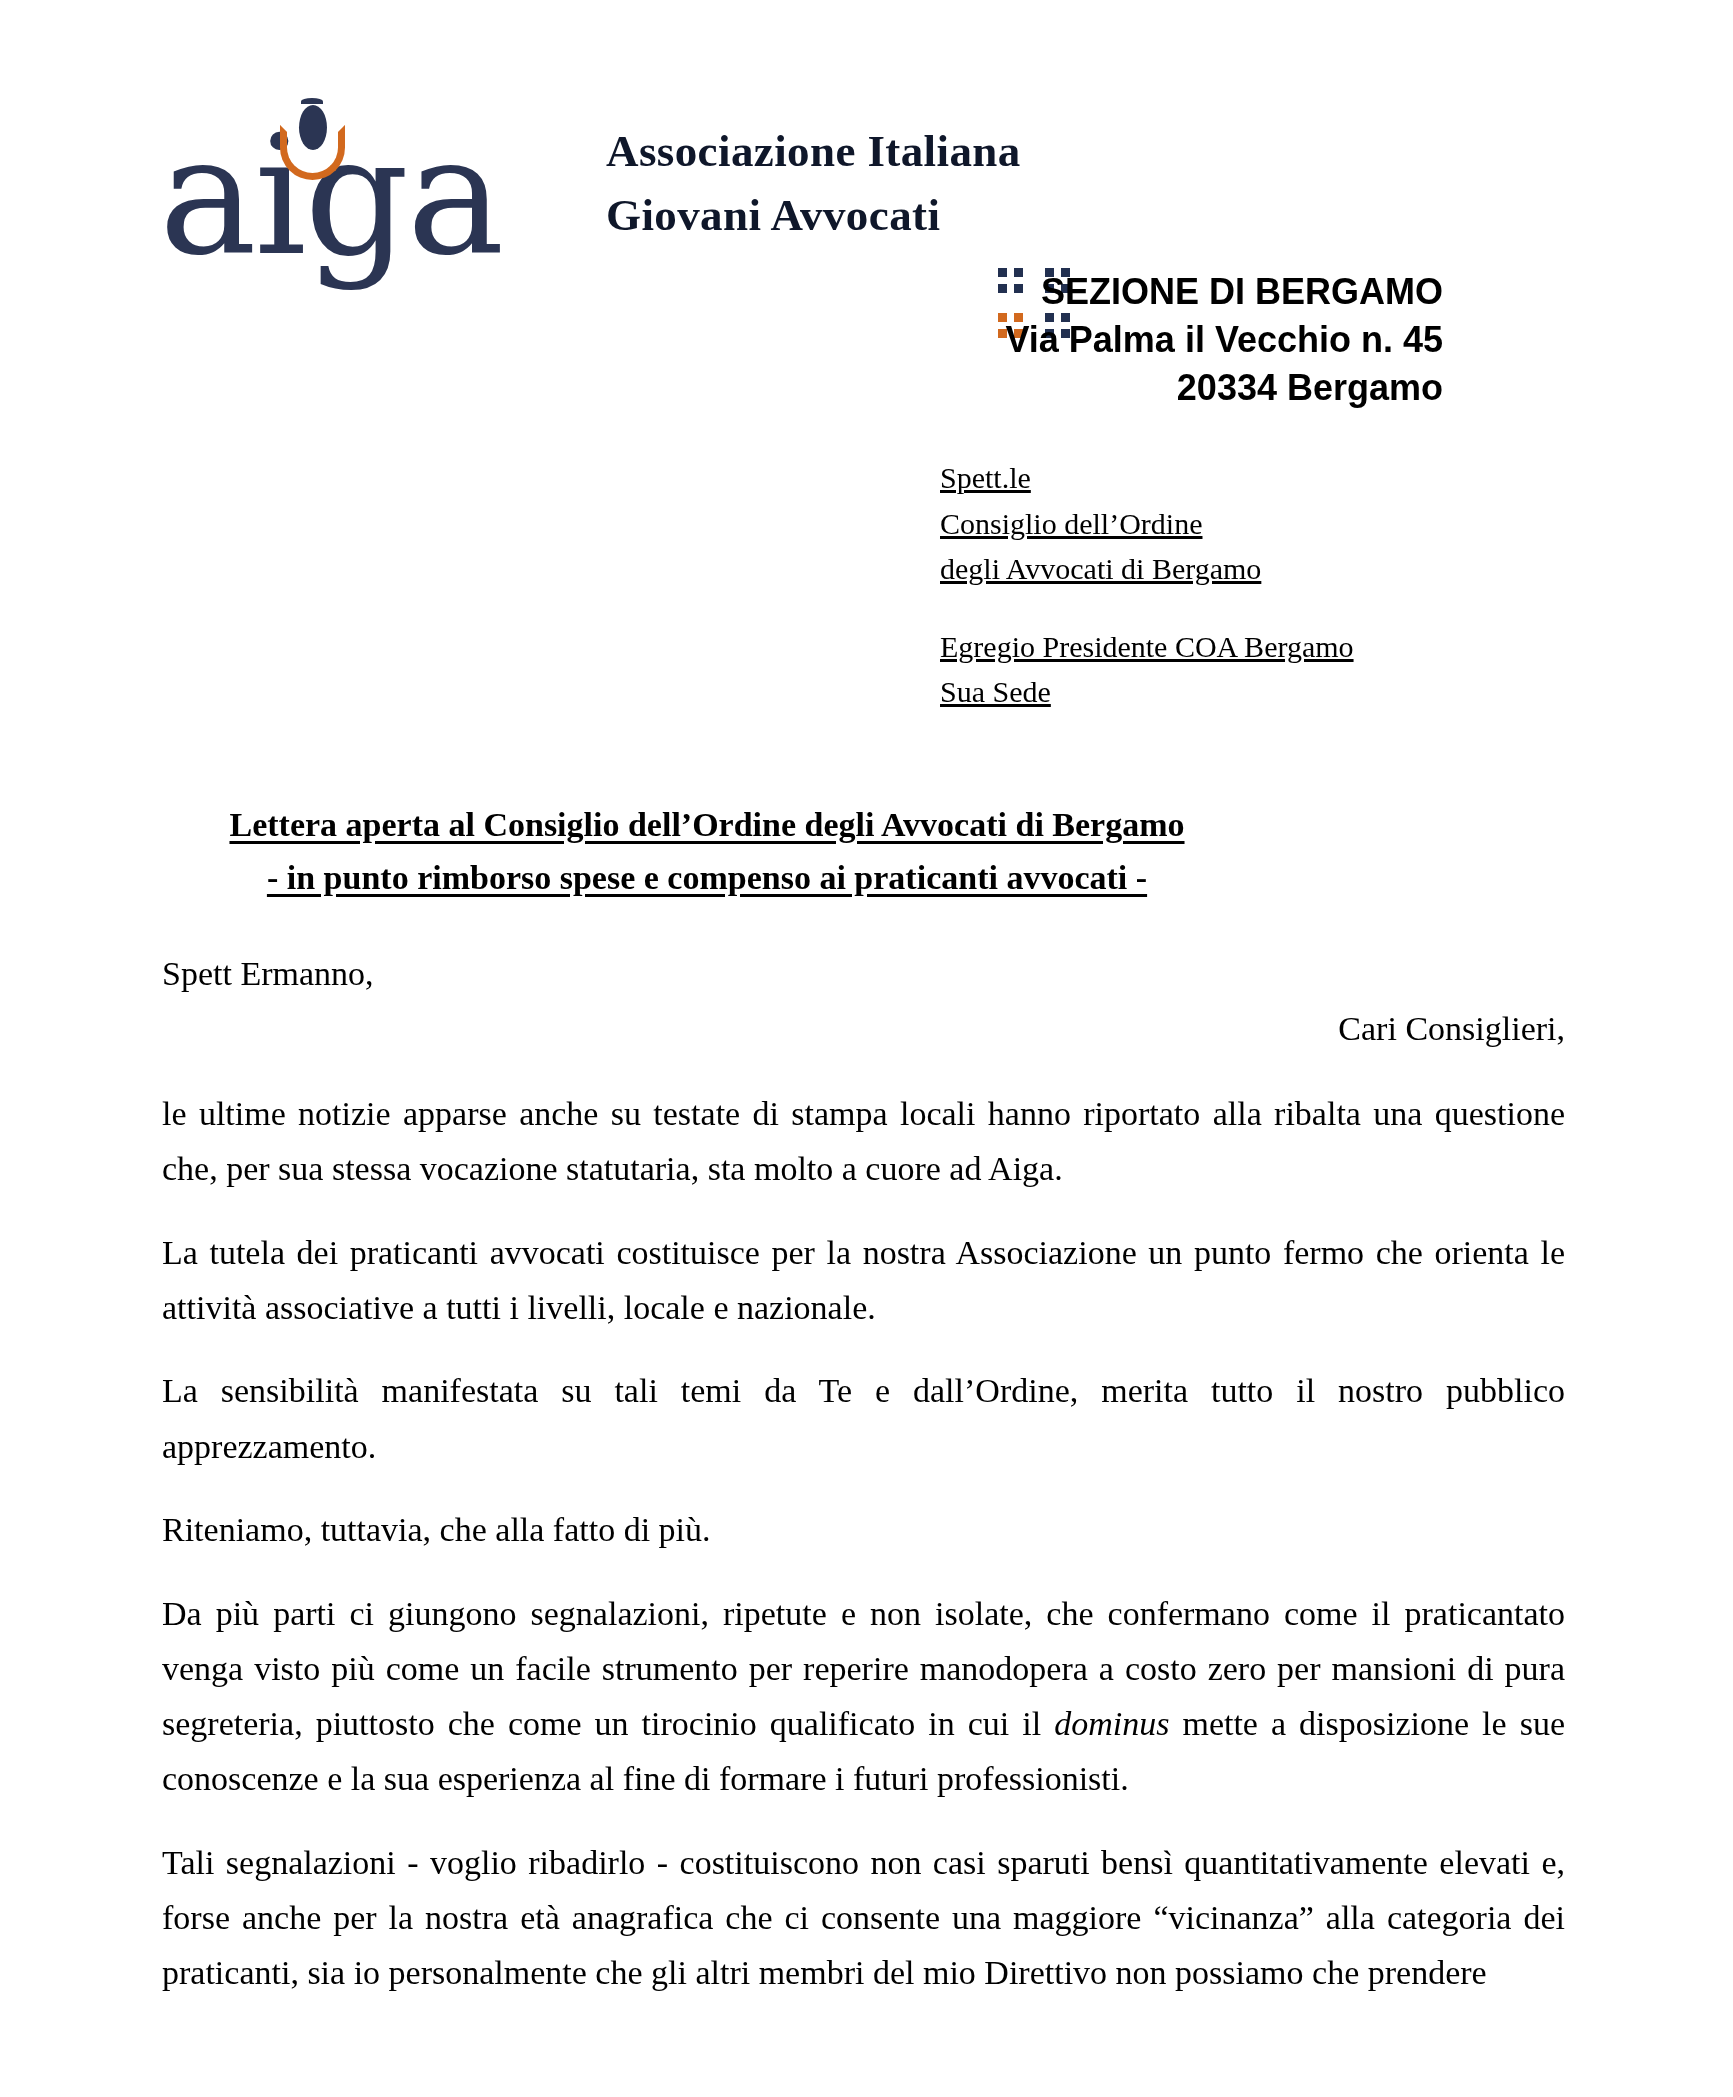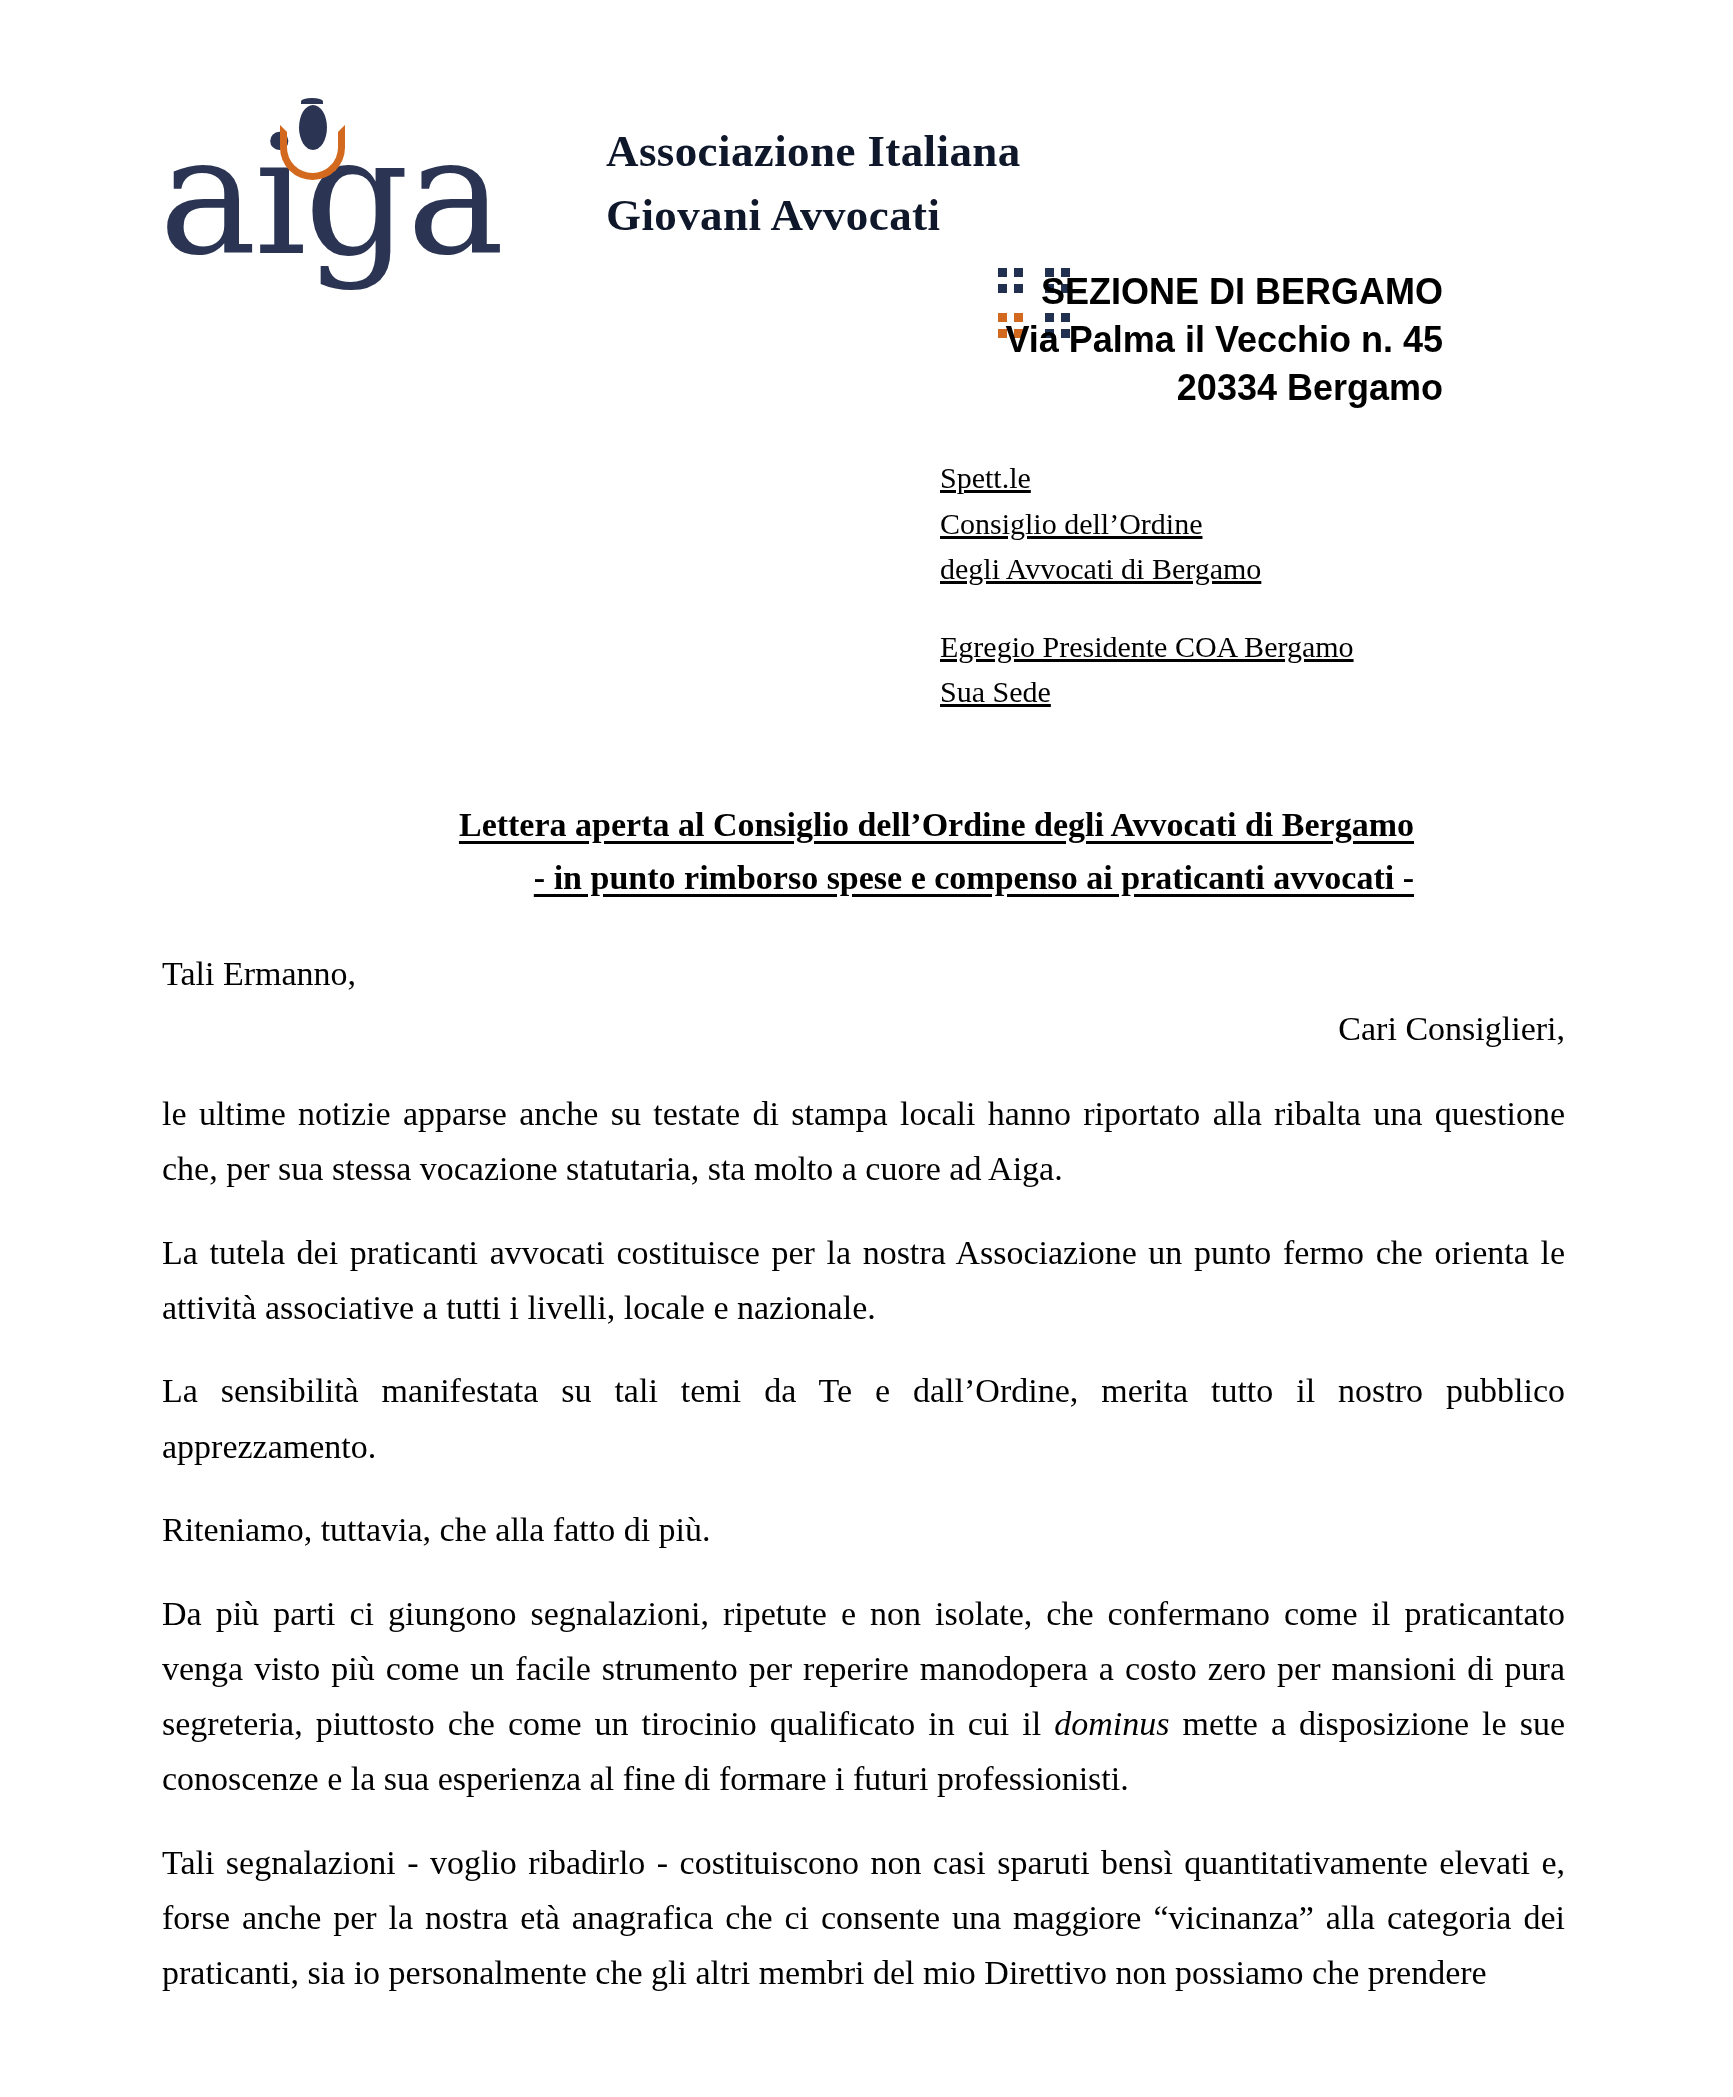--- a/index.html
+++ b/index.html
@@ -158,21 +158,21 @@
   }
   .recipient .ln { display: block; }
   .recipient .gap { display: block; height: 32px; }
 
   
   .doc-title {
     position: absolute;
     left: 0;
     top: 799px;
     width: 1414px;
-    text-align: right;
+    text-align: center;
     font-weight: 700;
     font-size: 34px;
     line-height: 1.55;
   }
   .doc-title .tline {
     display: block;
     text-decoration: underline;
     text-decoration-thickness: 2.5px;
     text-underline-offset: 5px;
   }
@@ -263,21 +263,21 @@
     <span class="ln">Egregio Presidente COA Bergamo</span>
     <span class="ln">Sua Sede</span>
   </div>
 
   <div class="doc-title">
     <span class="tline">Lettera aperta al Consiglio dell’Ordine degli Avvocati di Bergamo</span>
     <span class="tline">-  in punto rimborso spese e compenso ai praticanti avvocati -</span>
   </div>
 
   <div class="body-text">
-    <p class="salut">Tali Ermanno,</p>
+    <p class="salut">Spett Ermanno,</p>
     <p class="salut2">Cari Consiglieri,</p>
 
     <p>le ultime notizie apparse anche su testate di stampa locali hanno riportato alla ribalta una questione che, per sua stessa vocazione statutaria, sta molto a cuore ad Aiga.</p>
     <p>La tutela dei praticanti avvocati costituisce per la nostra Associazione un punto fermo che orienta le attività associative a tutti i livelli, locale e nazionale.</p>
     <p>La sensibilità manifestata su tali temi da Te e dall’Ordine, merita tutto il nostro pubblico apprezzamento.</p>
     <p class="noindent">Riteniamo, tuttavia, che alla fatto di più.</p>
 
     <p><span>Da più parti ci giungono segnalazioni, ripetute e non isolate, che confermano come il praticantato venga visto più come un facile strumento per reperire manodopera a costo zero per mansioni di pura segreteria, piuttosto che come un tirocinio qualificato in cui il </span><em>dominus</em><span> mette a disposizione le sue conoscenze e la sua esperienza al fine di formare i futuri professionisti.</span></p>
 
     <p>Tali segnalazioni - voglio ribadirlo - costituiscono non casi sparuti bensì quantitativamente elevati e, forse anche per la nostra età anagrafica che ci consente una maggiore “vicinanza” alla categoria dei praticanti, sia io personalmente che gli altri membri del mio Direttivo non possiamo che prendere</p>

